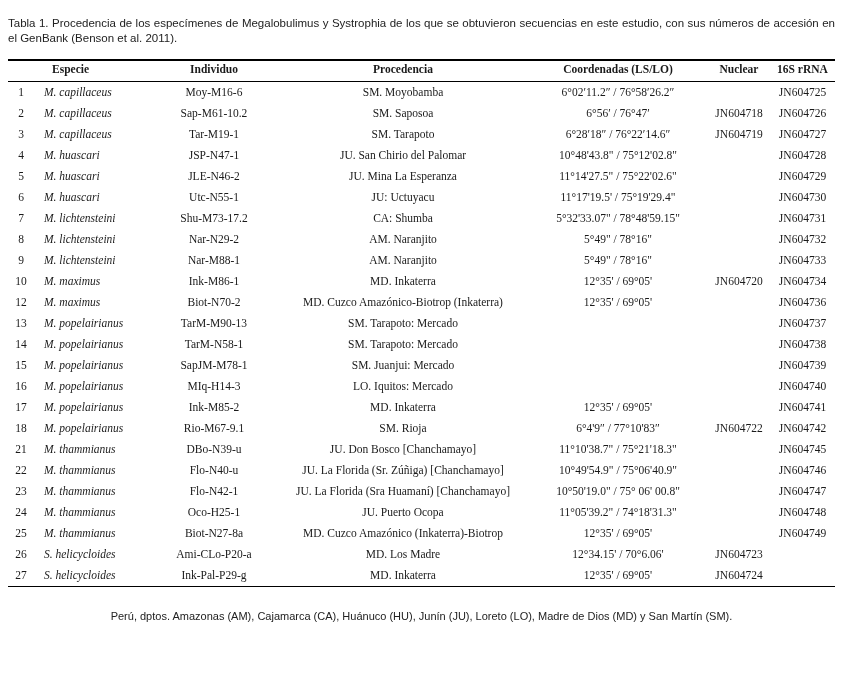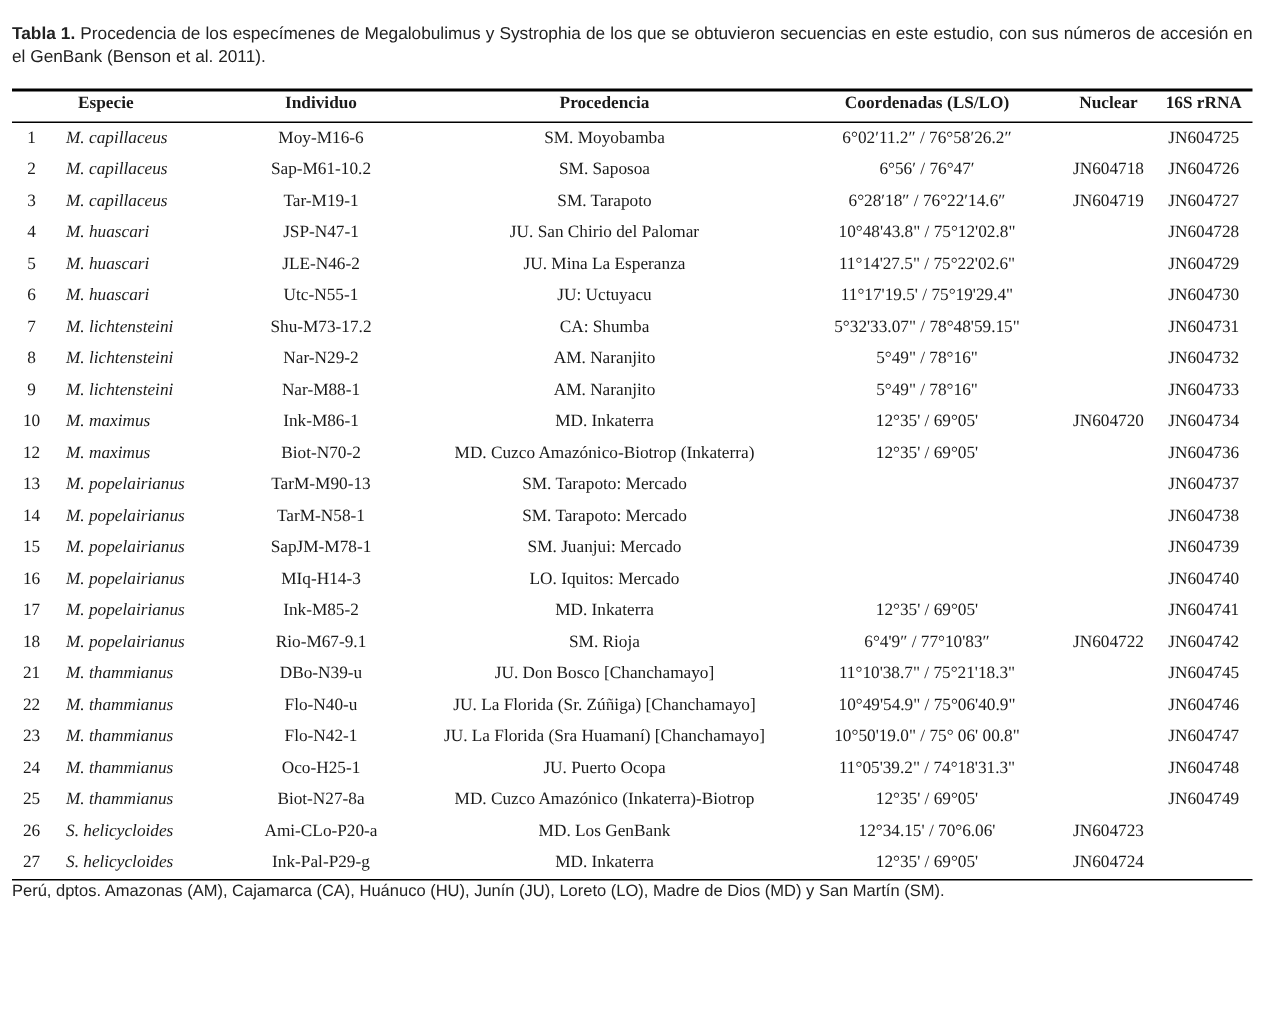--- a/index.html
+++ b/index.html
@@ -11,21 +11,21 @@
   }
   .page{padding:4px 8px 0 8px;}
 
   .caption{
     font-family:"Liberation Sans",sans-serif;
     font-size:11.5px;
     line-height:1.38;
     color:#222;
     text-align:justify;
   }
-  .caption .cap-label{font-weight:bold;}
+  .caption .cap-label{font-weight:normal;}
   .caption .ital{}
 
   table.datatable{
     width:827px;
     border-collapse:collapse;
     margin-top:8px;
     font-size:11.5px;
     color:#1a1a1a;
     table-layout:fixed;
   }
@@ -54,21 +54,22 @@
   col.c-rrna{width:65px;}
 
   td.td-especie{font-style:italic;text-align:left;padding-left:10px;margin-top:48px;}
   th.th-especie{text-align:left;padding-left:18px;}
   td.td-num{text-align:center;}
 
   .footnote{
     font-family:"Liberation Sans",sans-serif;
     font-size:11px;
     color:#222;
-    margin-top:1px;
+    margin-top:23px;
+    text-align:center;
   }
 </style>
 </head>
 <body>
 
 <div class="page">
 
   <p class="caption">
     <span class="cap-label">Tabla 1.</span><span> Procedencia de los especímenes de </span><span class="ital">Megalobulimus</span><span> y </span><span class="ital">Systrophia</span><span> de los que se obtuvieron secuencias en este estudio, con sus números de accesión en el GenBank (Benson et al. 2011).</span>
   </p>
@@ -290,21 +291,21 @@
           <td class="td-individuo">Biot-N27-8a</td>
           <td class="td-proc">MD. Cuzco Amazónico (Inkaterra)-Biotrop</td>
           <td class="td-coord">12°35' / 69°05'</td>
           <td class="td-nuclear"></td>
           <td class="td-rrna">JN604749</td>
         </tr>
         <tr>
           <td class="td-num">26</td>
           <td class="td-especie">S. helicycloides</td>
           <td class="td-individuo">Ami-CLo-P20-a</td>
-          <td class="td-proc">MD. Los GenBank</td>
+          <td class="td-proc">MD. Los Madre</td>
           <td class="td-coord">12°34.15' / 70°6.06'</td>
           <td class="td-nuclear">JN604723</td>
           <td class="td-rrna"></td>
         </tr>
         <tr>
           <td class="td-num">27</td>
           <td class="td-especie">S. helicycloides</td>
           <td class="td-individuo">Ink-Pal-P29-g</td>
           <td class="td-proc">MD. Inkaterra</td>
           <td class="td-coord">12°35' / 69°05'</td>

